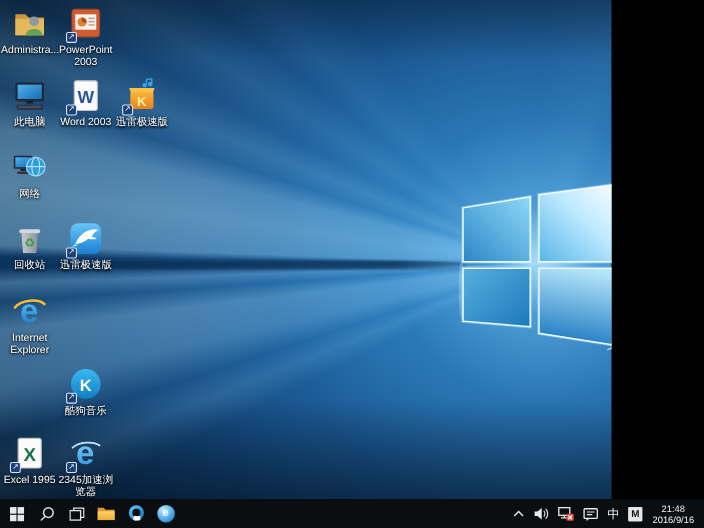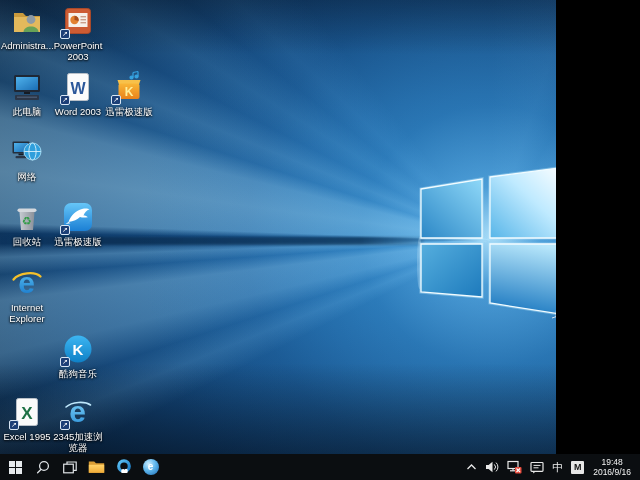--- a/index.html
+++ b/index.html
@@ -417,18 +417,18 @@
           <line x1="3.5" y1="6.8" x2="8.5" y2="6.8" stroke="#e8e8e8" stroke-width="1"></line>
         </svg>
       </button>
       <button class="trbtn">
         <span class="ime-lang">中</span>
       </button>
       <button class="trbtn">
         <span class="ime-mode">M</span>
       </button>
       <button class="clock">
-        <div>19:48</div>
+        <div>21:48</div>
         <div>2016/9/16</div>
       </button>
     </div>
   </div>
 </div>
 
 </body></html>

